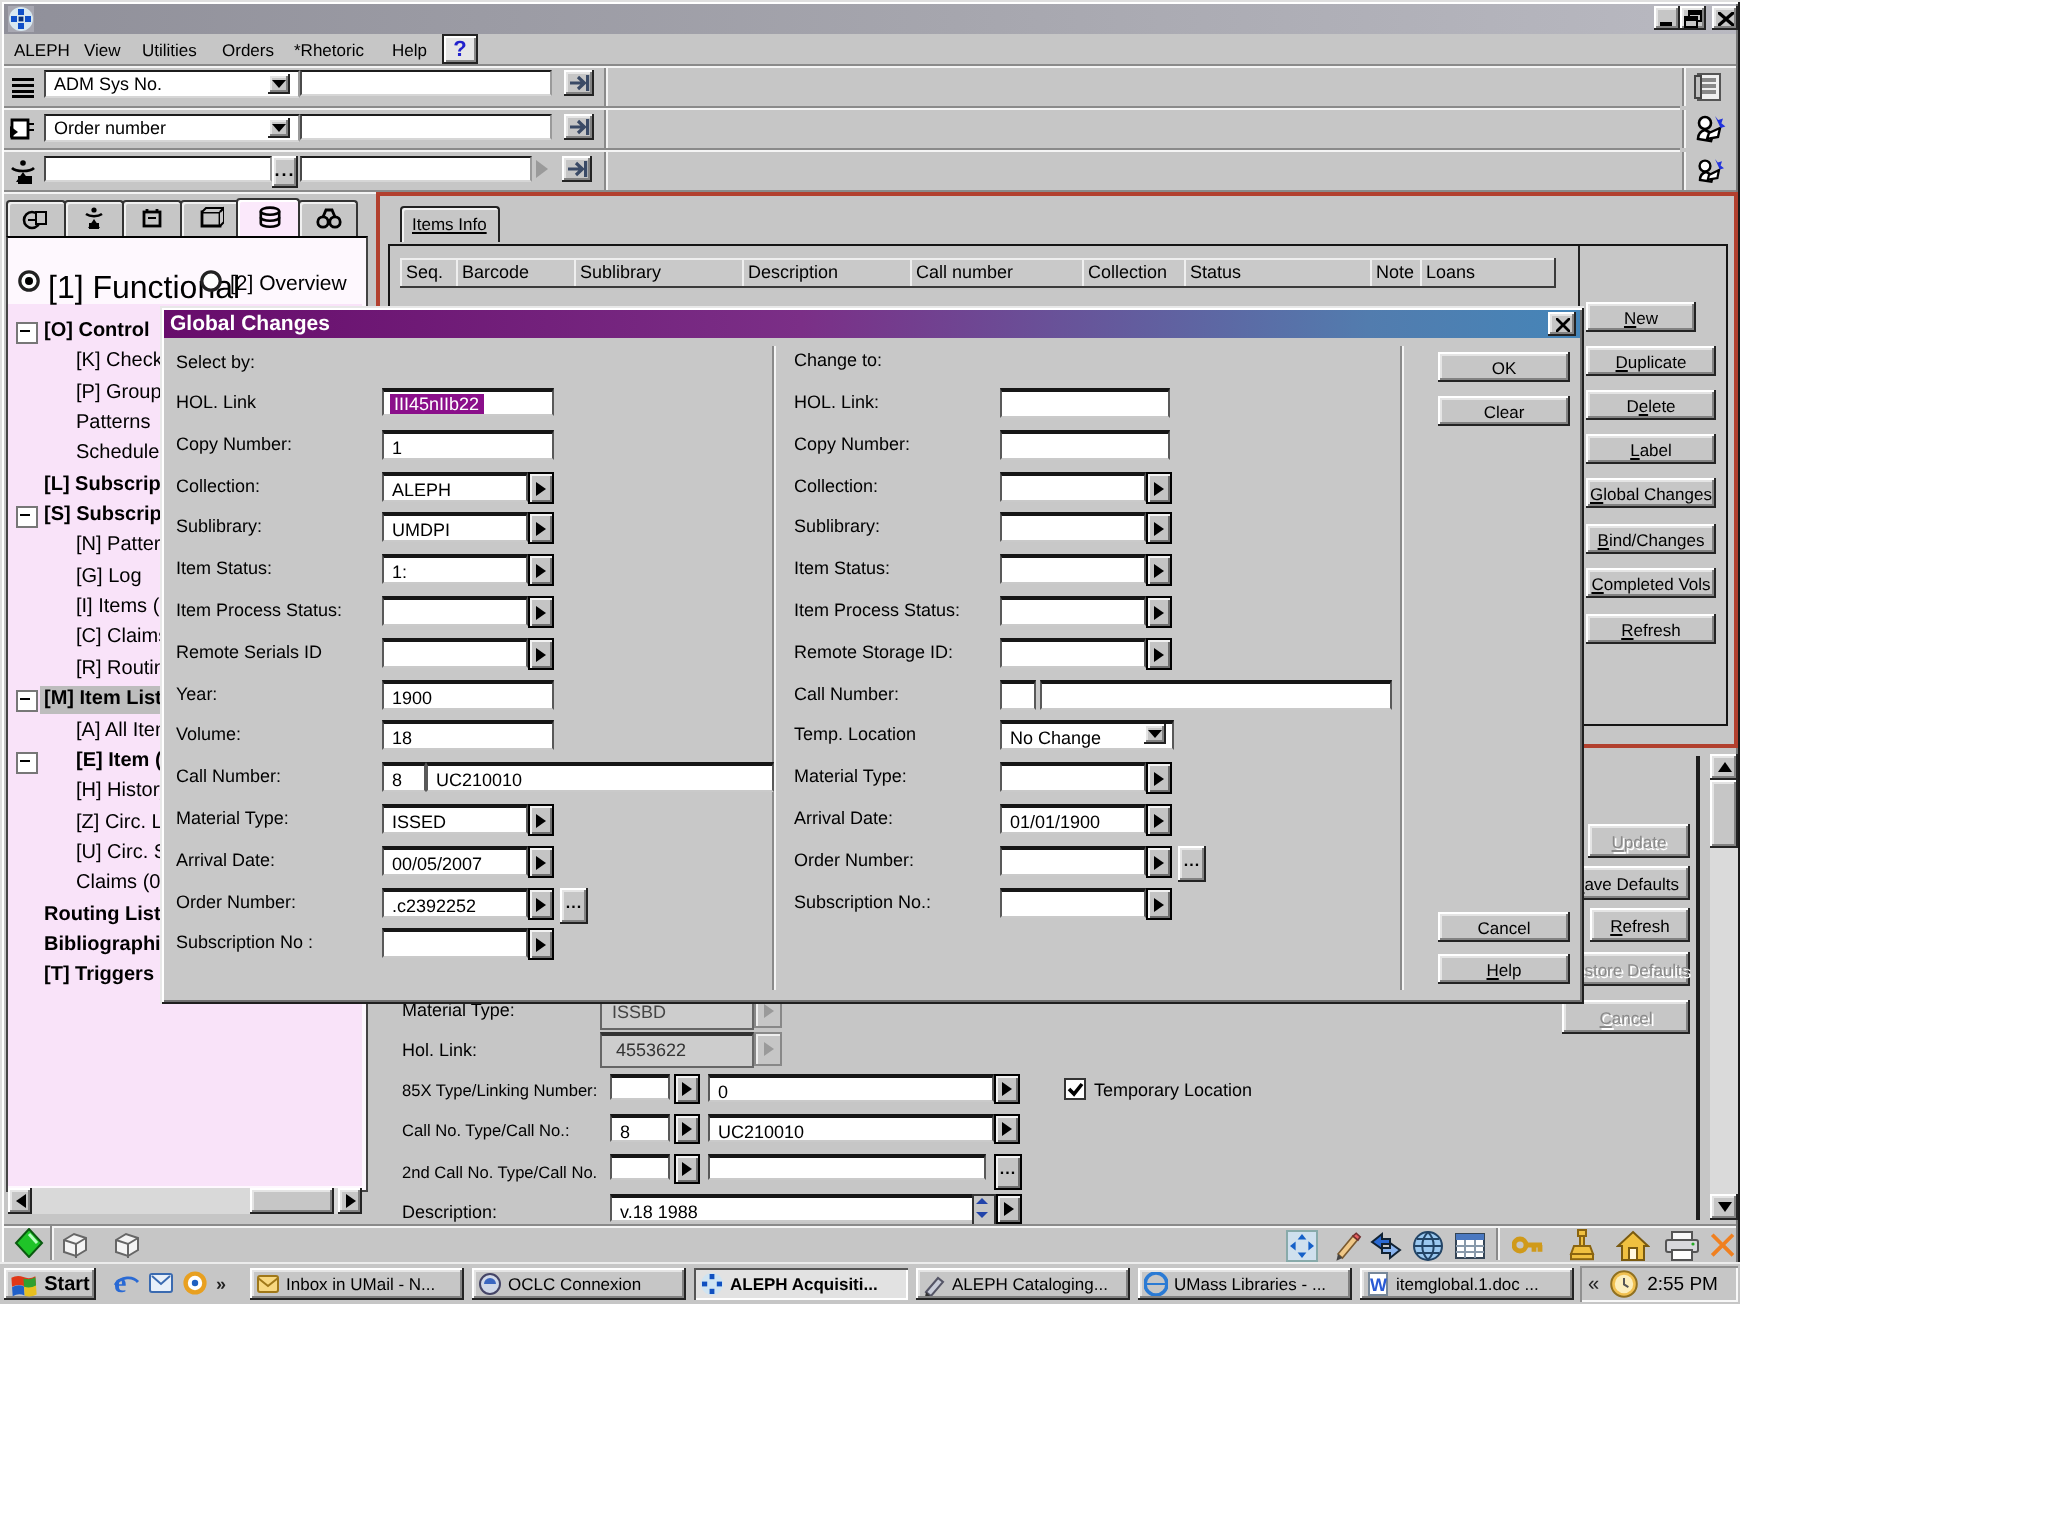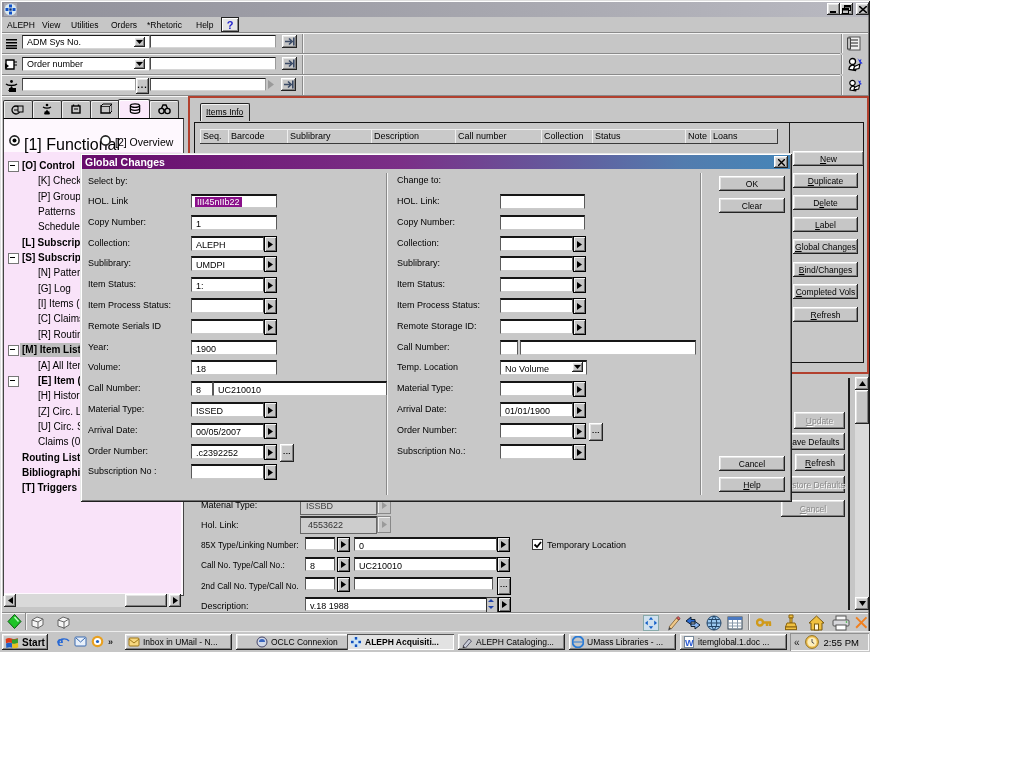--- a/index.html
+++ b/index.html
@@ -265,21 +265,21 @@
 <div class="hdrc a" style="left:228px;top:129px;width:59px;height:13px">Barcode</div>
 <div class="hdrc a" style="left:287px;top:129px;width:84px;height:13px">Sublibrary</div>
 <div class="hdrc a" style="left:371px;top:129px;width:84px;height:13px">Description</div>
 <div class="hdrc a" style="left:455px;top:129px;width:86px;height:13px">Call number</div>
 <div class="hdrc a" style="left:541px;top:129px;width:51px;height:13px">Collection</div>
 <div class="hdrc a" style="left:592px;top:129px;width:93px;height:13px">Status</div>
 <div class="hdrc a" style="left:685px;top:129px;width:25px;height:13px">Note</div>
 <div class="hdrc a" style="left:710px;top:129px;width:65px;height:13px">Loans</div>
 <div class="a" style="left:789px;top:123px;width:1px;height:239px;background:#222"></div>
 
-<div class="btn a" style="left:793px;top:151px;width:71px;height:15px;font-size:8.5px">
+<div class="btn a" style="left:793px;top:151px;width:55px;height:15px;font-size:8.5px">
         <span><u>N</u>ew</span>
       </div>
 <div class="btn a" style="left:793px;top:173px;width:65px;height:15px;font-size:8.5px">
         <span><u>D</u>uplicate</span>
       </div>
 <div class="btn a" style="left:793px;top:195px;width:65px;height:15px;font-size:8.5px">
         <span>D<u>e</u>lete</span>
       </div>
 <div class="btn a" style="left:793px;top:217px;width:65px;height:15px;font-size:8.5px">
         <span><u>L</u>abel</span>
@@ -496,21 +496,21 @@
         </svg></div>
 <div class="a lbl" style="left:108px;top:637px;font-weight:bold;color:#222">»</div>
 
 <div class="btn a" style="left:125px;top:634px;width:104px;height:16px;justify-content:flex-start;padding-left:3px;overflow:hidden">
   <svg width="12" height="12" style="flex:none;margin-right:3px">
           <rect x="1" y="2" width="10" height="8" rx="1" fill="#f8d880" stroke="#a07818"></rect>
           <path d="M1 3l5 4 5-4" fill="none" stroke="#a07818"></path>
         </svg>
   <span class="lbl" style="font-size:8.5px">Inbox in UMail - N...</span>
 </div>
-<div class="btn a" style="left:236px;top:634px;width:104px;height:16px;justify-content:flex-start;padding-left:20px;overflow:hidden">
+<div class="btn a" style="left:236px;top:634px;width:104px;height:16px;justify-content:flex-start;padding-left:3px;overflow:hidden">
   <svg width="12" height="12" style="flex:none;margin-right:3px">
           <circle cx="6" cy="6" r="5" fill="#d0d8e8" stroke="#446"></circle>
           <path d="M3 6a3 3 0 016 0" fill="#3a66c0"></path>
         </svg>
   <span class="lbl" style="font-size:8.5px">OCLC Connexion</span>
 </div>
 <div class="a" style="left:347px;top:634px;width:104px;height:16px;background:#e2e2e2;box-shadow:inset 1px 1px 0 #555,inset -1px -1px 0 #fff;display:flex;align-items:center;justify-content:flex-start;padding-left:3px;overflow:hidden">
   <svg width="12" height="12" style="flex:none;margin-right:3px">
           <circle cx="6" cy="6" r="5.5" fill="#cfe4f2"></circle>
           <g fill="#1050c0">
@@ -679,21 +679,21 @@
 <div class="fld fldv a" style="left:420px;top:166px;width:67px;height:10px"></div>
 <div class="arr a" style="left:493px;top:166px;width:11px;height:14px">
           <svg width="5" height="7">
             <path d="M0 0l5 3.5L0 7z" fill="#000"></path>
           </svg>
         </div>
 <div class="a lbl" style="left:317px;top:189px">Call Number:</div>
 <div class="fld fldv a" style="left:420px;top:187px;width:12px;height:10px"></div>
 <div class="fld fldv a" style="left:440px;top:187px;width:170px;height:10px"></div>
 <div class="a lbl" style="left:317px;top:209px">Temp. Location</div>
-<div class="fld fldv a" style="left:420px;top:207px;width:81px;height:10px">No Volume</div>
+<div class="fld fldv a" style="left:420px;top:207px;width:81px;height:10px">No Change</div>
 <div class="btn a" style="left:492px;top:209px;width:11px;height:10px">
           <svg width="7" height="4">
             <path d="M0 0h7l-3.5 4z" fill="#000"></path>
           </svg>
         </div>
 <div class="a lbl" style="left:317px;top:230px">Material Type:</div>
 <div class="fld fldv a" style="left:420px;top:228px;width:67px;height:10px"></div>
 <div class="arr a" style="left:493px;top:228px;width:11px;height:14px">
           <svg width="5" height="7">
             <path d="M0 0l5 3.5L0 7z" fill="#000"></path>

